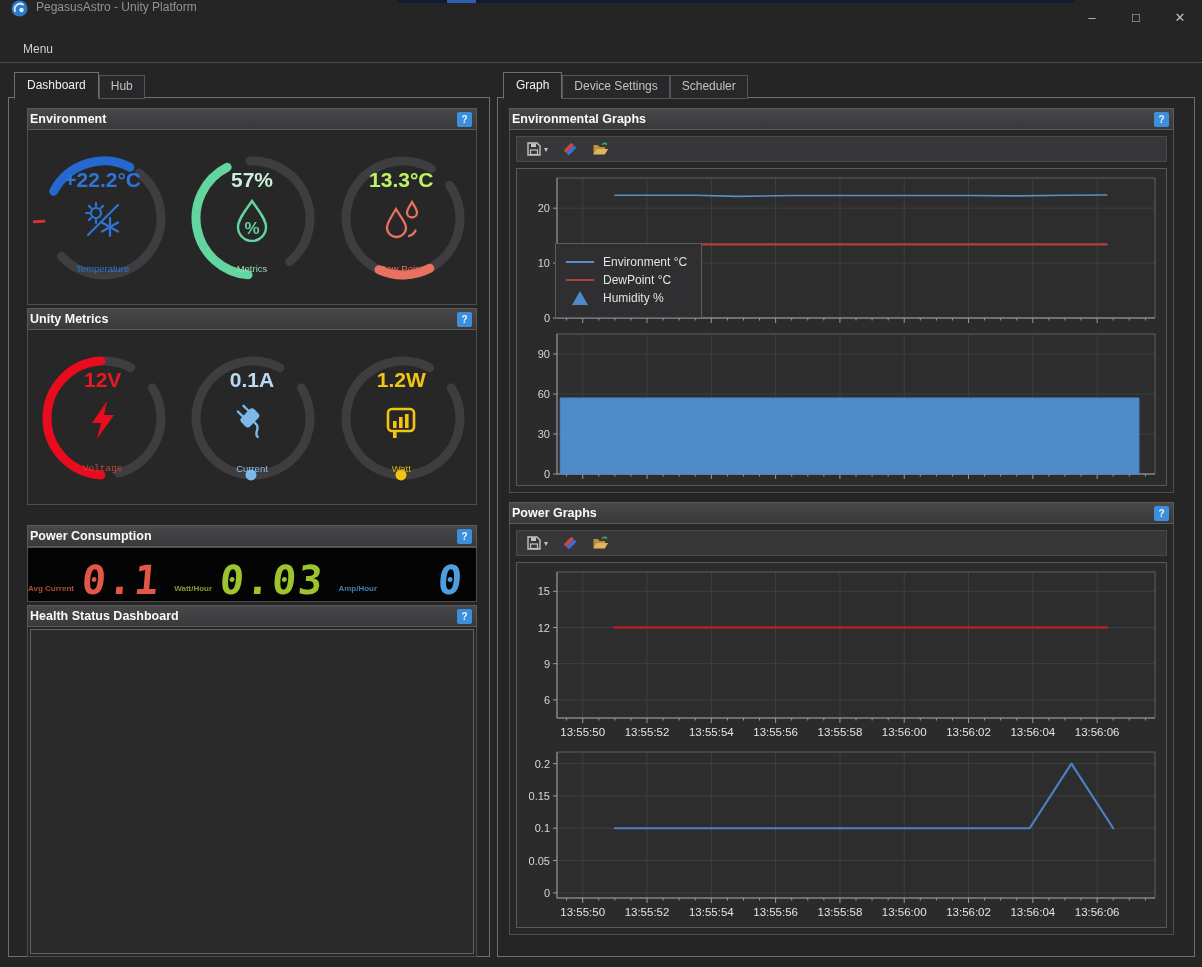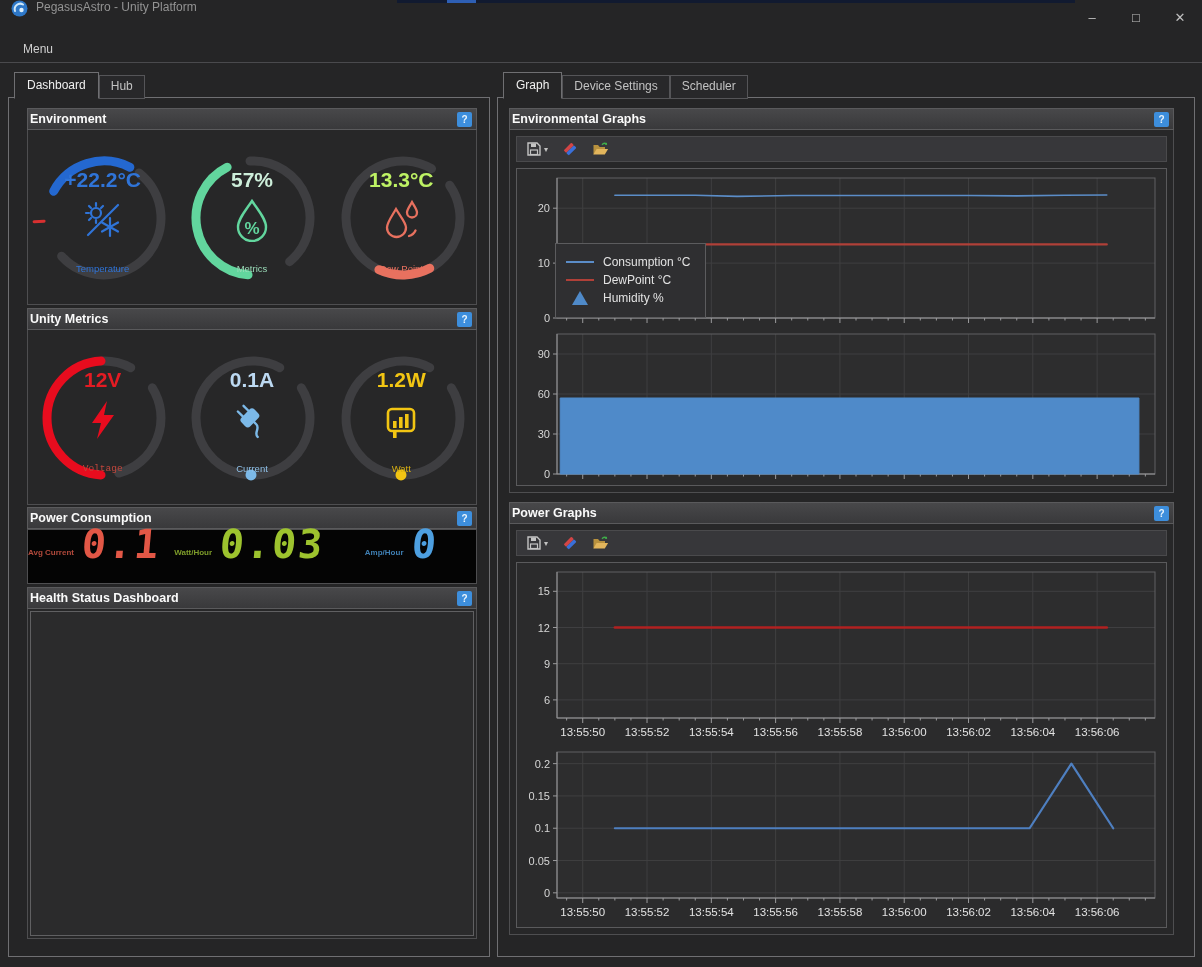--- a/index.html
+++ b/index.html
@@ -39,21 +39,21 @@
   .sec-body{border:1px solid #4e4e50;border-top:none;background:#272728;box-sizing:border-box;}
   
   .gauge-row{display:flex;justify-content:space-around;align-items:center;height:175px;}
   .gauge{width:152px;height:162px;position:relative;}
   .gauge svg.arcs{position:absolute;left:0;top:0;}
   .g-value{position:absolute;top:32px;width:100%;text-align:center;font-size:21px;font-weight:bold;}
   .g-icon{position:absolute;top:62px;left:50%;margin-left:-22px;}
   .g-label{position:absolute;top:127px;width:100%;text-align:center;font-size:9.5px;}
   
   .seg-row{display:flex;height:55px;background:#040404;border:1px solid #4e4e50;box-sizing:border-box;}
-  .seg-cell{flex:1;display:flex;align-items:flex-end;justify-content:center;padding:2px 14px 20px 0;}
+  .seg-cell{flex:1;display:flex;align-items:flex-end;justify-content:space-between;padding:2px 14px 2px 0;}
   .seg-label{font-size:8px;font-weight:bold;margin:0 8px 6px 0;white-space:nowrap;}
   .seg-num{font-family:"DejaVu Sans Mono",monospace;font-size:40px;font-weight:bold;line-height:0.92;
            transform:skewX(-5deg);letter-spacing:2px;}
   
   .health-body{height:330px;padding:2px;}
   .health-inner{border:1px solid #606062;height:100%;box-sizing:border-box;background:#2b2b2c;}
   
   .graph-body{padding:6px;}
   .toolbar{height:26px;border:1px solid #4a4a4c;background:#37373a;display:flex;align-items:center;
            gap:14px;padding-left:9px;box-sizing:border-box;}
@@ -206,21 +206,21 @@
             <rect x="14" y="23" width="3.6" height="7" fill="#f2c513"></rect>
             <rect x="20" y="19" width="3.6" height="11" fill="#f2c513"></rect>
             <rect x="26" y="16" width="3.6" height="14" fill="#f2c513"></rect>
             <rect x="14" y="34" width="3.6" height="6" fill="#f2c513"></rect>
           </svg>
           <div class="g-label" style="color: rgb(216, 176, 18);">Watt</div>
         </div>
       </div>
     </div>
 
-    <div class="sec" style="margin-top:2px;">
+    <div class="sec" style="margin-top:20px;">
       <div class="sec-h">
         <span class="sec-title">Power Consumption</span>
         <div class="help-btn">?</div>
       </div>
       <div class="seg-row">
         <div class="seg-cell">
           <span class="seg-label" style="color: rgb(179, 74, 60);">Avg Current</span>
           <span class="seg-num" style="color: rgb(226, 87, 70);">0.1</span>
         </div>
         <div class="seg-cell">
@@ -344,21 +344,21 @@
               <line x1="32" y1="90.09803921568627" x2="36" y2="90.09803921568627" stroke="#9a9a9c" stroke-width="1"></line>
               <text x="29" y="94.09803921568627" text-anchor="end" font-size="11" fill="#d6d6d6" font-family="Liberation Sans, sans-serif">10</text>
               <line x1="32" y1="35.196078431372555" x2="36" y2="35.196078431372555" stroke="#9a9a9c" stroke-width="1"></line>
               <text x="29" y="39.196078431372555" text-anchor="end" font-size="11" fill="#d6d6d6" font-family="Liberation Sans, sans-serif">20</text>
               <polyline points="93.8709677419354,22.294117647058812 174.24731182795693,22.294117647058812 216.04301075268805,23.39215686274511 270.6989247311828,22.568627450980387 447.52688172043014,22.568627450980387 495.75268817204307,22.84313725490196 543.9784946236559,22.294117647058812 585.7741935483871,22.01960784313725" fill="none" stroke="#5b8dc8" stroke-width="1.6" stroke-linejoin="round" stroke-linecap="round"></polyline>
               <polyline points="93.8709677419354,71.4313725490196 585.7741935483871,71.4313725490196" fill="none" stroke="#b04038" stroke-width="2.2" stroke-linejoin="round" stroke-linecap="round"></polyline>
             </svg>
           <div class="legend">
               <div class="legend-item">
                 <span class="lg-line" style="border-top-color: rgb(91, 141, 200);"></span>
-                <span>Consumption °C</span>
+                <span>Environment °C</span>
               </div>
               <div class="legend-item">
                 <span class="lg-line" style="border-top-color: rgb(176, 64, 56);"></span>
                 <span>DewPoint °C</span>
               </div>
               <div class="legend-item">
                 <span class="lg-tri" style="border-bottom-color: rgb(79, 138, 201);"></span>
                 <span>Humidity %</span>
               </div>
             </div>

